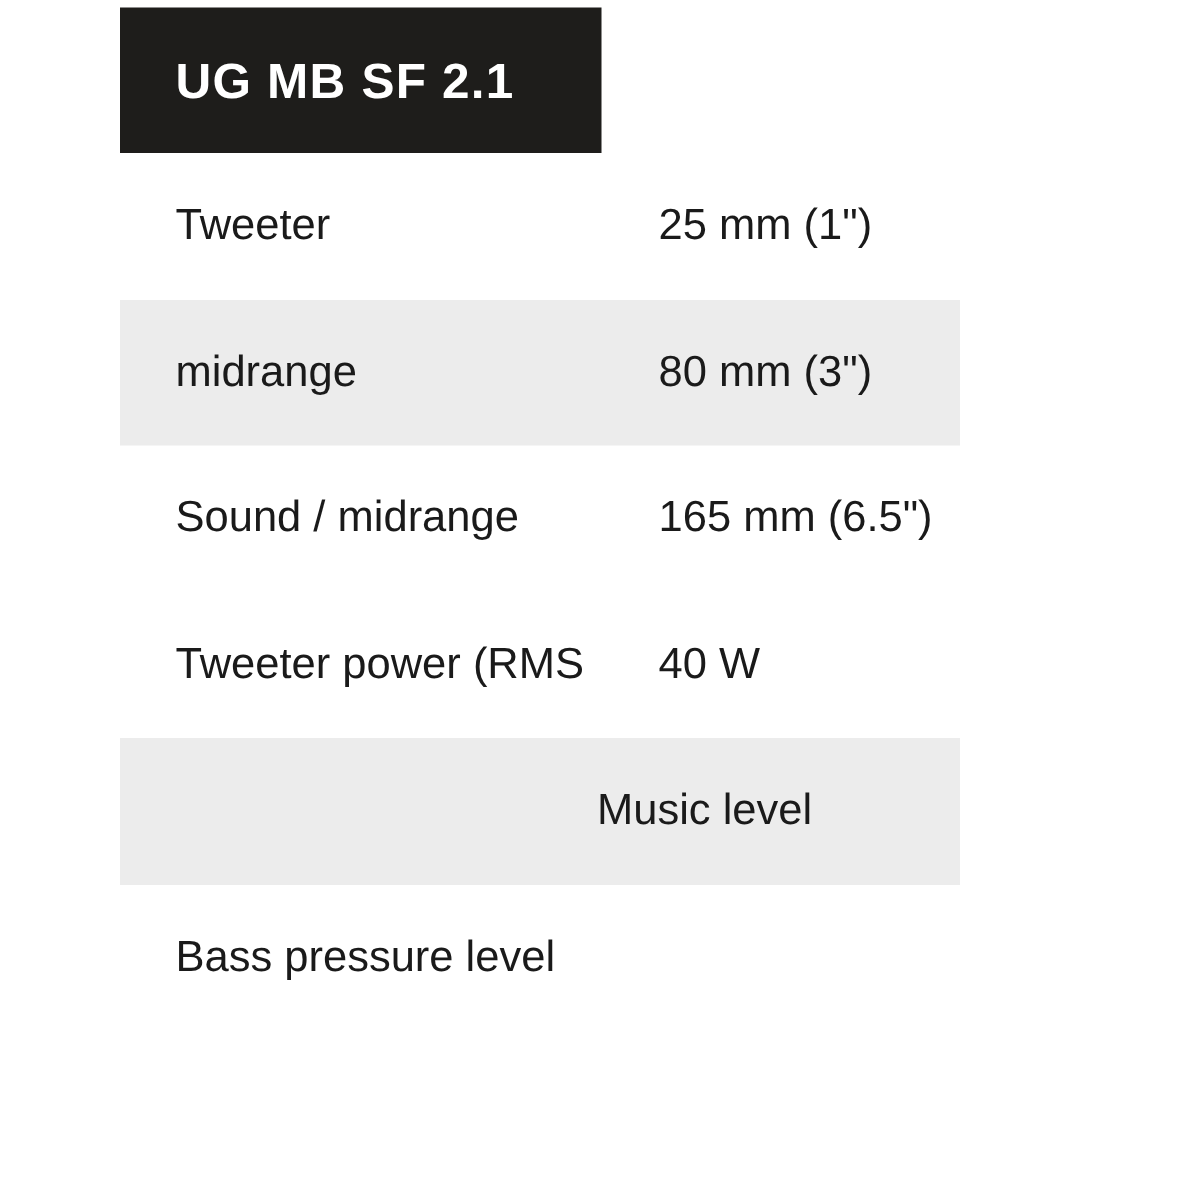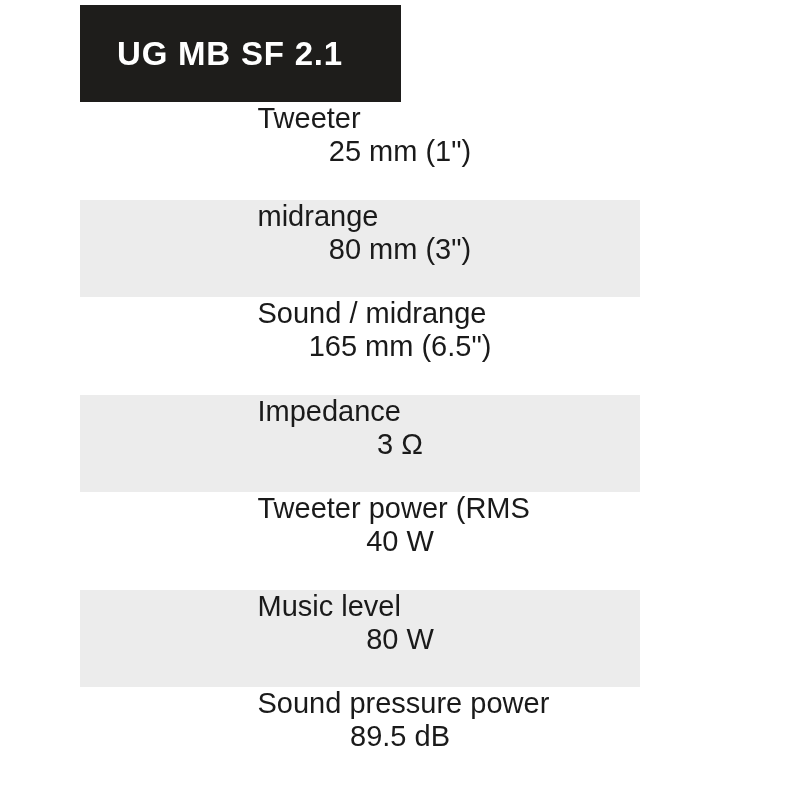--- a/index.html
+++ b/index.html
@@ -39,21 +39,20 @@
     top: 102px;
     width: 640px;
   }
   .spec-row {
     height: 97.5px;
     display: flex;
     align-items: center;
     font-size: 29px;
     color: var(--row-text, #1a1a1a);
     background: transparent;
-    flex-direction: column;
   }
   .spec-row.striped {
     background: var(--stripe-bg, #ececec);
     justify-content: flex-end;
   }
   .spec-label {
     flex: none;
     margin-left: 37px;
     width: 322px;
     white-space: nowrap;
@@ -83,34 +82,28 @@
     <div class="spec-row striped">
       <span class="spec-label">midrange</span>
       <span class="spec-value">80 mm (3")</span>
     </div>
 
     <div class="spec-row">
       <span class="spec-label">Sound / midrange</span>
       <span class="spec-value">165 mm (6.5")</span>
     </div>
 
-    <div class="spec-row striped">
-      <span class="spec-label">Impedance</span>
-      <span class="spec-value">3 Ω</span>
-    </div>
 
     <div class="spec-row">
       <span class="spec-label">Tweeter power (RMS</span>
       <span class="spec-value">40 W</span>
     </div>
 
     <div class="spec-row striped">
       <span class="spec-label">Music level</span>
-      <span class="spec-value">80 W</span>
     </div>
 
     <div class="spec-row">
-      <span class="spec-label">Sound pressure power</span>
-      <span class="spec-value">89.5 dB</span>
+      <span class="spec-label">Bass pressure level</span>
     </div>
 
   </div>
 </div>
 
 </body></html>

